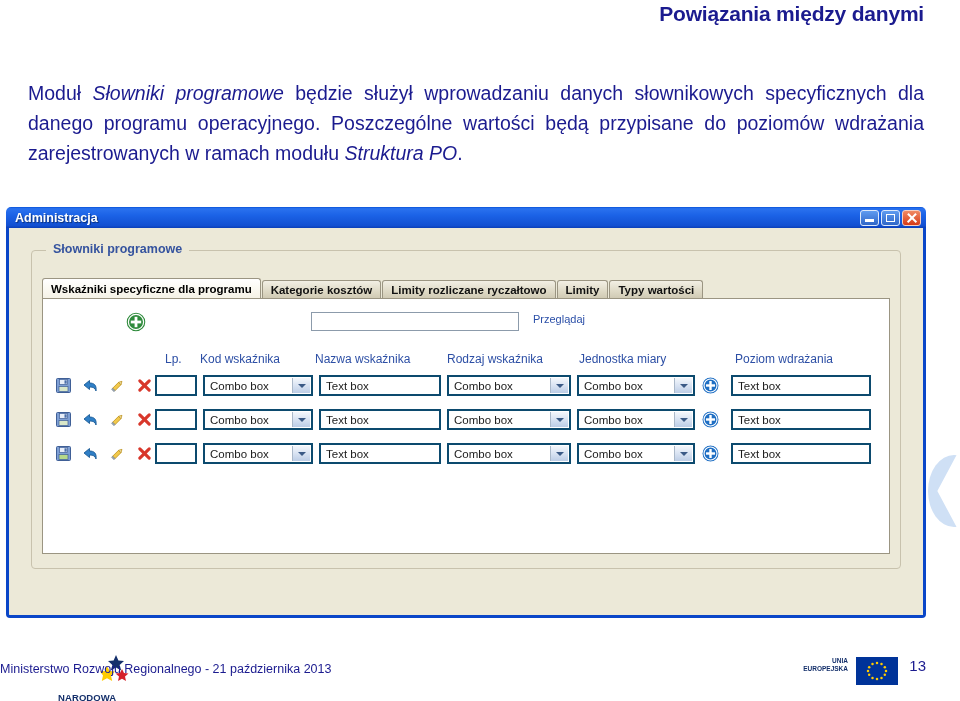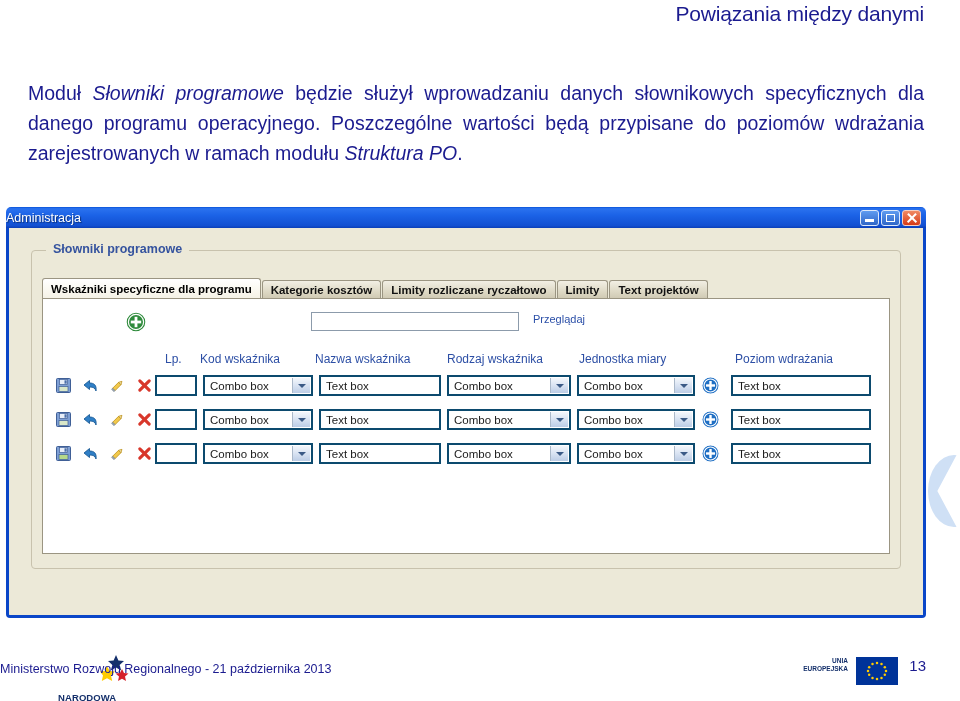--- a/index.html
+++ b/index.html
@@ -16,21 +16,21 @@
     font-family: "Liberation Sans", sans-serif;
     color: #1a1a6e;
   }
 
   
   .slide-title {
     position: absolute;
     top: 2px;
     right: 36px;
     font-size: 21px;
-    font-weight: normal;
+    font-weight: bold;
     color: #1b1b8f;
     letter-spacing: -0.2px;
     white-space: nowrap;
   }
 
   
   .slide-body {
     position: absolute;
     left: 28px;
     top: 78px;
@@ -86,21 +86,22 @@
     background: linear-gradient(to bottom,
         #0a53d8 0%, #2a72ef 8%, #1b62e6 40%, #1250d2 88%, #0b3fb8 100%);
     border-radius: 5px 5px 0 0;
     display: flex;
     align-items: center;
     box-sizing: border-box;
   }
   .title-bar-text {
     color: #ffffff;
     font-size: 12.5px;
-    font-weight: normal;
+    font-weight: bold;
+    padding-left: 9px;
     text-shadow: 1px 1px 1px rgba(0,0,0,0.45);
     flex: 1 1 auto;
     white-space: nowrap;
     overflow: hidden;
   }
   .win-buttons {
     display: flex;
     gap: 2px;
     padding-right: 5px;
   }
@@ -438,21 +439,21 @@
       <div class="tab">
           <span>Kategorie kosztów</span>
         </div>
       <div class="tab">
           <span>Limity rozliczane ryczałtowo</span>
         </div>
       <div class="tab">
           <span>Limity</span>
         </div>
       <div class="tab">
-          <span>Text projektów</span>
+          <span>Typy wartości</span>
         </div>
     </div>
 
     <div class="tabpanel">
 
       <div class="toolbar-row">
         <span class="icon-add-green">
           <svg viewBox="0 0 22 22" width="22" height="22">
             <circle cx="11" cy="11" r="10" fill="#2f8b3c" stroke="#ffffff" stroke-width="1.4"></circle>
             <circle cx="11" cy="11" r="7.6" fill="none" stroke="#ffffff" stroke-width="1.2"></circle>

